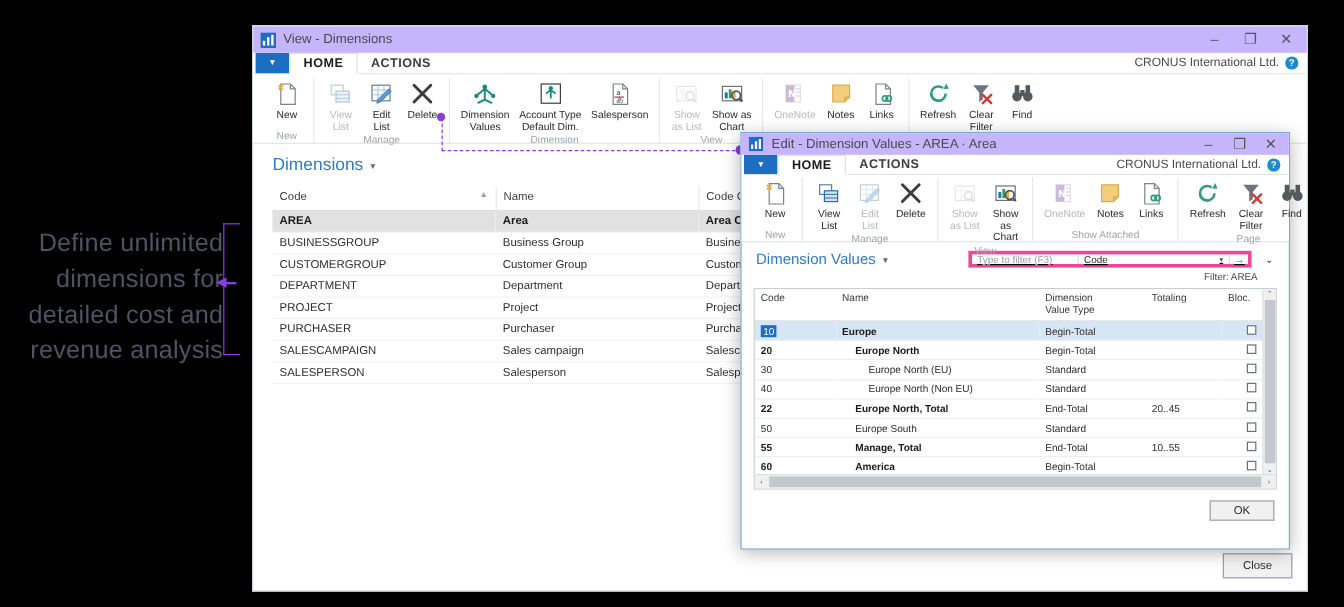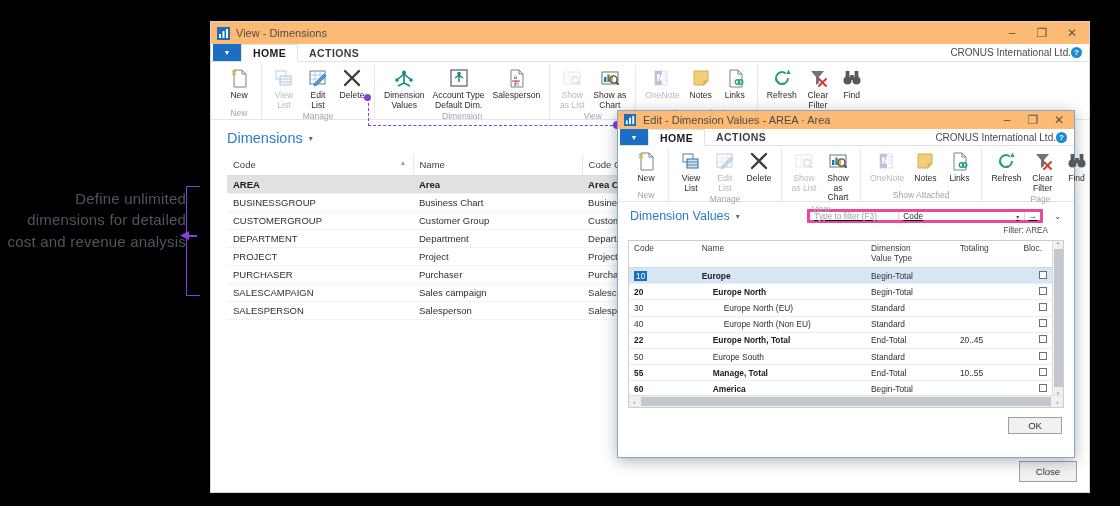--- a/index.html
+++ b/index.html
@@ -6,21 +6,21 @@
   html, body { margin:0; padding:0; }
   body {
     width:1120px; height:506px; background:#000000;
     font-family:"Liberation Sans", sans-serif;
     overflow:hidden; position:relative;
   }
 
   
   #callout {
     position:absolute; left:6px; top:188px; width:180px;
-    text-align:right; color:#4b5563; font-size:15px; line-height:1.42;
+    text-align:right; color:#4b5563; font-size:21px; line-height:1.42;
     letter-spacing:.2px;
   }
   #bracket {
     position:absolute; left:186px; top:186px; width:14px; height:110px;
     border-left:1.5px solid #8b3ddb; border-top:1.5px solid #8b3ddb;
     border-bottom:1.5px solid #8b3ddb;
   }
   #bracket-stem {
     position:absolute; left:186px; top:235px; width:11px; height:1.5px;
     background:#8b3ddb;
@@ -31,21 +31,21 @@
     clip-path:polygon(100% 0,100% 100%,0 50%);
   }
 
   
   #main-window {
     position:absolute; left:210px; top:21px; width:880px; height:472px;
     background:#ffffff; border:1px solid #cfd6dd;
     box-shadow:0 2px 10px rgba(0,0,0,.25);
   }
   .titlebar {
-    height:22px; background:#fdba74; display:flex; align-items:center;
+    height:22px; background:#c4b5fd; display:flex; align-items:center;
     padding:0 2px 0 6px; position:relative;
   }
   .tb-icon { width:13px; height:13px; margin-right:6px; flex:0 0 auto; position:relative; }
   .tb-icon svg { display:block; }
   .tb-text { font-size:11px; color:#4a4a4a; white-space:nowrap; }
   .tb-buttons { margin-left:auto; display:flex; align-items:center; }
   .tb-btn {
     width:30px; height:20px; display:flex; align-items:center; justify-content:center;
     color:#555; font-size:12px; line-height:1;
   }
@@ -62,21 +62,21 @@
   }
   .tab {
     padding:0 11px; display:flex; align-items:center; font-size:10.5px;
     color:#3d3d3d; letter-spacing:.4px;font-weight:bold;
   }
   .tab.active {
     background:#ffffff; border:1px solid #dfe3e6; border-bottom:1px solid #fff;
     margin-bottom:-1px; color:#1a1a1a;
   }
   .company {
-    margin-left:auto; display:flex; align-items:center; 
+    margin-left:auto; display:flex; align-items:center; gap:5px;
     padding-right:7px; font-size:10px; color:#4a4a4a;
   }
   .help-dot {
     width:11px; height:11px; border-radius:50%; background:#1b8bd0; color:#fff;
     font-size:8px; display:flex; align-items:center; justify-content:center;
     font-weight:bold;
   }
 
   
   .ribbon {
@@ -483,21 +483,21 @@
         </thead>
       <tbody id="main-grid-body">
           <tr class="selected">
             <td>AREA</td>
             <td>Area</td>
             <td>Area Code</td>
             <td>Area Filter</td>
           </tr>
           <tr class="">
             <td>BUSINESSGROUP</td>
-            <td>Business Chart</td>
+            <td>Business Group</td>
             <td>Businessgroup Code</td>
             <td>Businessgroup Filter</td>
           </tr>
           <tr class="">
             <td>CUSTOMERGROUP</td>
             <td>Customer Group</td>
             <td>Customergroup Code</td>
             <td>Customergroup Filter</td>
           </tr>
           <tr class="">

